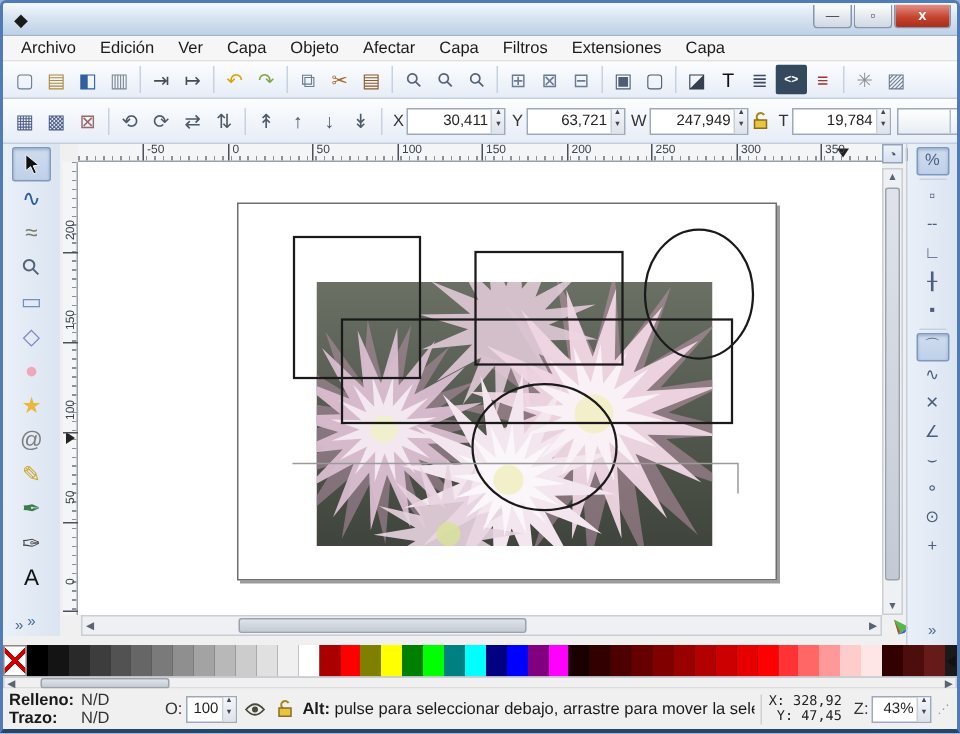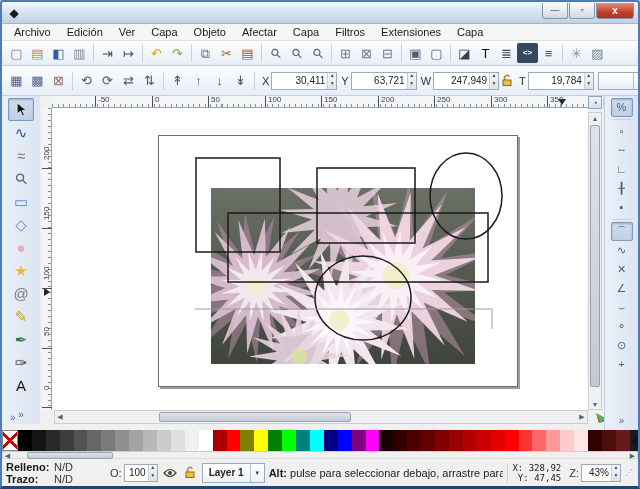--- a/index.html
+++ b/index.html
@@ -412,24 +412,20 @@
           <path d="M1 5 Q7 -2 13 5 Q7 12 1 5 Z" fill="none" stroke="#4a4a3a" stroke-width="1.2"></path>
           <circle cx="7" cy="5" r="2" fill="#4a4a3a"></circle>
         </svg>
     </span>
     <span class="sicon">
       <svg width="12" height="13" viewBox="0 0 12 13">
           <path d="M3.5 6 V4 a2.6 2.6 0 0 1 5.2 0" fill="none" stroke="#a8891e" stroke-width="1.4" transform="rotate(-28 6 4)"></path>
           <rect x="2" y="6" width="8" height="5.5" fill="#e9c53f" stroke="#8a6d1a"></rect>
         </svg>
     </span>
-    <span class="layerdd">
-      <span class="uv">Layer 1</span>
-      <span class="da">▼</span>
-    </span>
     <span class="msg"><b>Alt:</b><span> pulse para seleccionar debajo, arrastre para mover la selecci</span></span>
     <span class="xyblock">
       <span>X:</span> <span>328,92</span><br>
       <span>Y:</span> <span>47,45</span>
     </span>
     <span class="zblock">
       <span class="fldlab">Z:</span>
       <span class="fldbox">
         <span class="fldval">43%</span>
         <span class="spincol">

